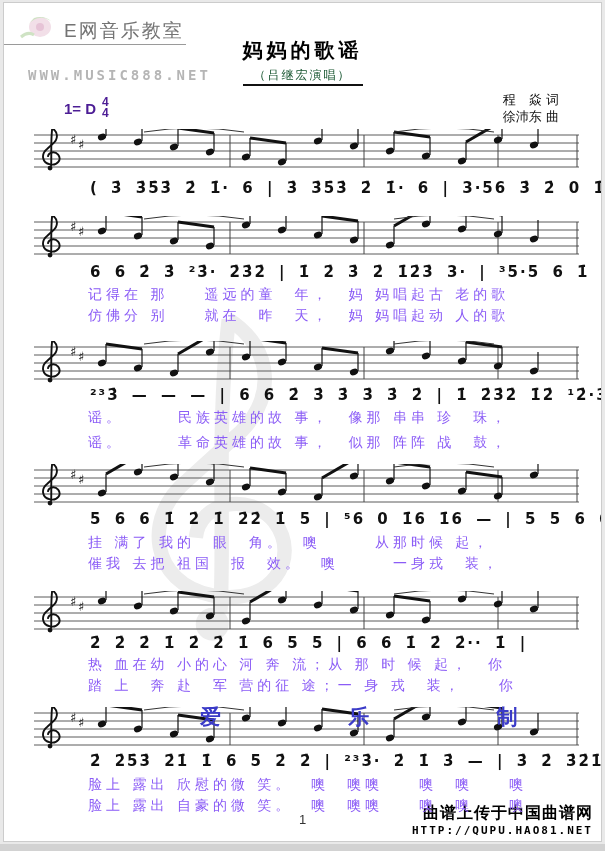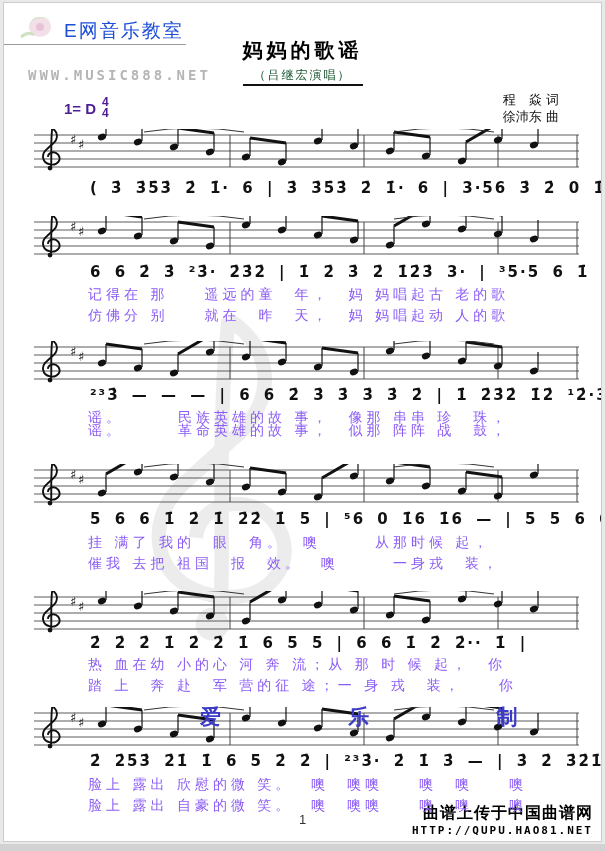--- a/index.html
+++ b/index.html
@@ -8,21 +8,21 @@
     background:#e9e9e9;
     font-family:"Liberation Sans", sans-serif;
   }
   .page{
     position:absolute;left:3px;top:2px;right:3px;bottom:9px;
     background:#ffffff;border:1px solid #cccccc;overflow:hidden;
   }
   .bottom-edge{position:absolute;left:0;right:0;bottom:0;height:7px;background:#d2d2d2;}
   
   .logo{position:absolute;left:14px;top:8px;display:flex;align-items:center;gap:6px;}
-  .logo-text{font-size:19px;color:#1d4ed8;letter-spacing:2px;}
+  .logo-text{font-size:19px;color:#737373;letter-spacing:2px;}
   .logo-rule{position:absolute;left:0;top:41px;width:182px;height:1px;background:#9a9a9a;}
   .logo-url{position:absolute;left:24px;top:64px;font-size:14px;font-weight:bold;
     color:#b5b5b5;letter-spacing:3px;font-family:"DejaVu Sans Mono",monospace;}
   .title-wrap{position:absolute;left:0;right:0;top:34px;text-align:center;}
   .title{display:inline-block;font-size:20px;font-weight:bold;letter-spacing:4px;
     border-bottom:2px solid #111;padding-bottom:20px;font-family:"DejaVu Serif",serif;}
   .subtitle{position:absolute;left:0;right:0;top:64px;text-align:center;font-size:12px;
     color:#14532d;font-family:"DejaVu Serif",serif;letter-spacing:2px;}
   .keysig{position:absolute;left:60px;top:94px;font-size:15px;font-weight:bold;color:#4c1d95;
     display:flex;align-items:center;gap:6px;}
@@ -259,21 +259,21 @@
         <line x1="432" y1="1" x2="468" y2="6" stroke="#111" stroke-width="3"></line>
         <ellipse cx="464" cy="25" rx="4.2" ry="3.1" fill="#111" transform="rotate(-20 464 25)"></ellipse>
         <line x1="468" y1="24" x2="468" y2="6" stroke="#111" stroke-width="1.2"></line>
         <ellipse cx="500" cy="30" rx="4.2" ry="3.1" fill="#111" transform="rotate(-20 500 30)"></ellipse>
         <line x1="504" y1="29" x2="504" y2="11" stroke="#111" stroke-width="1.2"></line>
         <path d="M110 3 Q160 -5 210 3" fill="none" stroke="#333" stroke-width="1"></path>
         <path d="M360 3 Q410 -5 460 3" fill="none" stroke="#333" stroke-width="1"></path>
       </svg>
     <div class="jianpu z2" style="top:383px">²³3̇  —  —  — | 6 6 2̇ 3̇ 3̇ 3̇  3̇  2̇ | 1̇ 2̇3̇2̇ 1̇2̇ ¹2̇·3  3 |</div>
     <div class="lyric z2" style="top:406px">谣。　　　民族英雄的故 事，　像那 串串 珍　珠，</div>
-    <div class="lyric z2" style="top:419px">谣。　　　革命英雄的故 事，　似那 阵阵 战　鼓，</div>
+    <div class="lyric z2" style="top:431px">谣。　　　革命英雄的故 事，　似那 阵阵 战　鼓，</div>
   </div>
 
   <div class="system">
     <svg class="staff z1" style="top:461px" width="548" height="48" viewBox="0 0 548 48">
         <line x1="0" y1="6" x2="545" y2="6" stroke="#5a5a5a" stroke-width="1"></line>
         <line x1="0" y1="14" x2="545" y2="14" stroke="#5a5a5a" stroke-width="1"></line>
         <line x1="0" y1="22" x2="545" y2="22" stroke="#5a5a5a" stroke-width="1"></line>
         <line x1="0" y1="30" x2="545" y2="30" stroke="#5a5a5a" stroke-width="1"></line>
         <line x1="0" y1="38" x2="545" y2="38" stroke="#5a5a5a" stroke-width="1"></line>
         <g fill="none" stroke="#111" stroke-width="7" transform="translate(2,-3) scale(0.27)">

